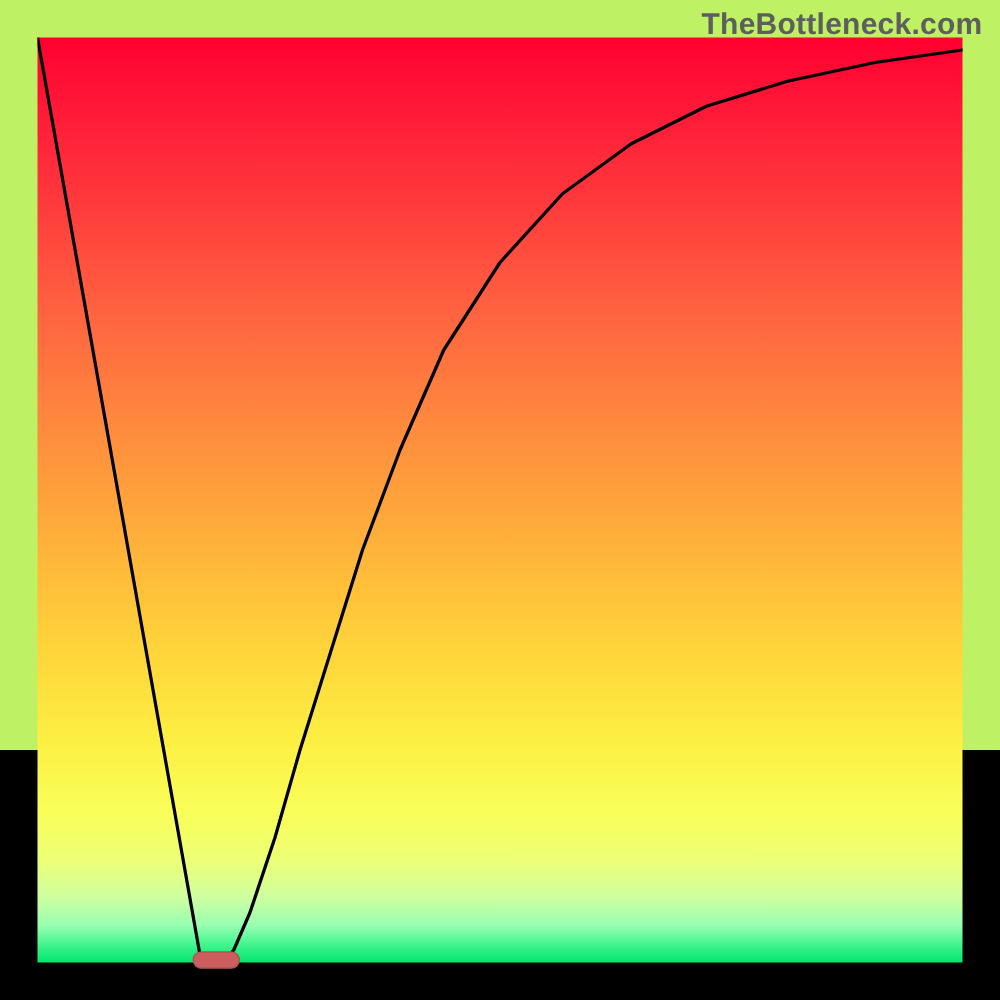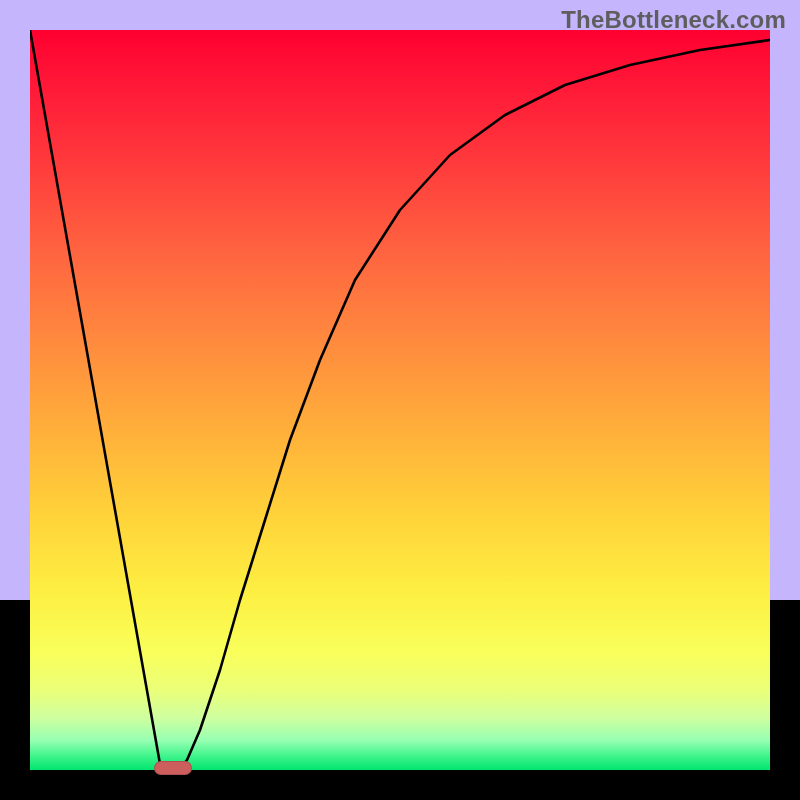--- a/index.html
+++ b/index.html
@@ -7,21 +7,21 @@
     padding: 0;
     width: 800px;
     height: 800px;
     background: #000;
     overflow: hidden;
   }
   .frame {
     position: relative;
     width: 800px;
     height: 600px;
-    background: #c4b5fd;
+    background: #bef264;
   }
   .watermark {
     position: absolute;
     top: 6px;
     right: 14px;
     font-family: Arial, Helvetica, sans-serif;
     font-size: 24px;
     font-weight: 600;
     color: #5e5e5e;
     z-index: 10;

